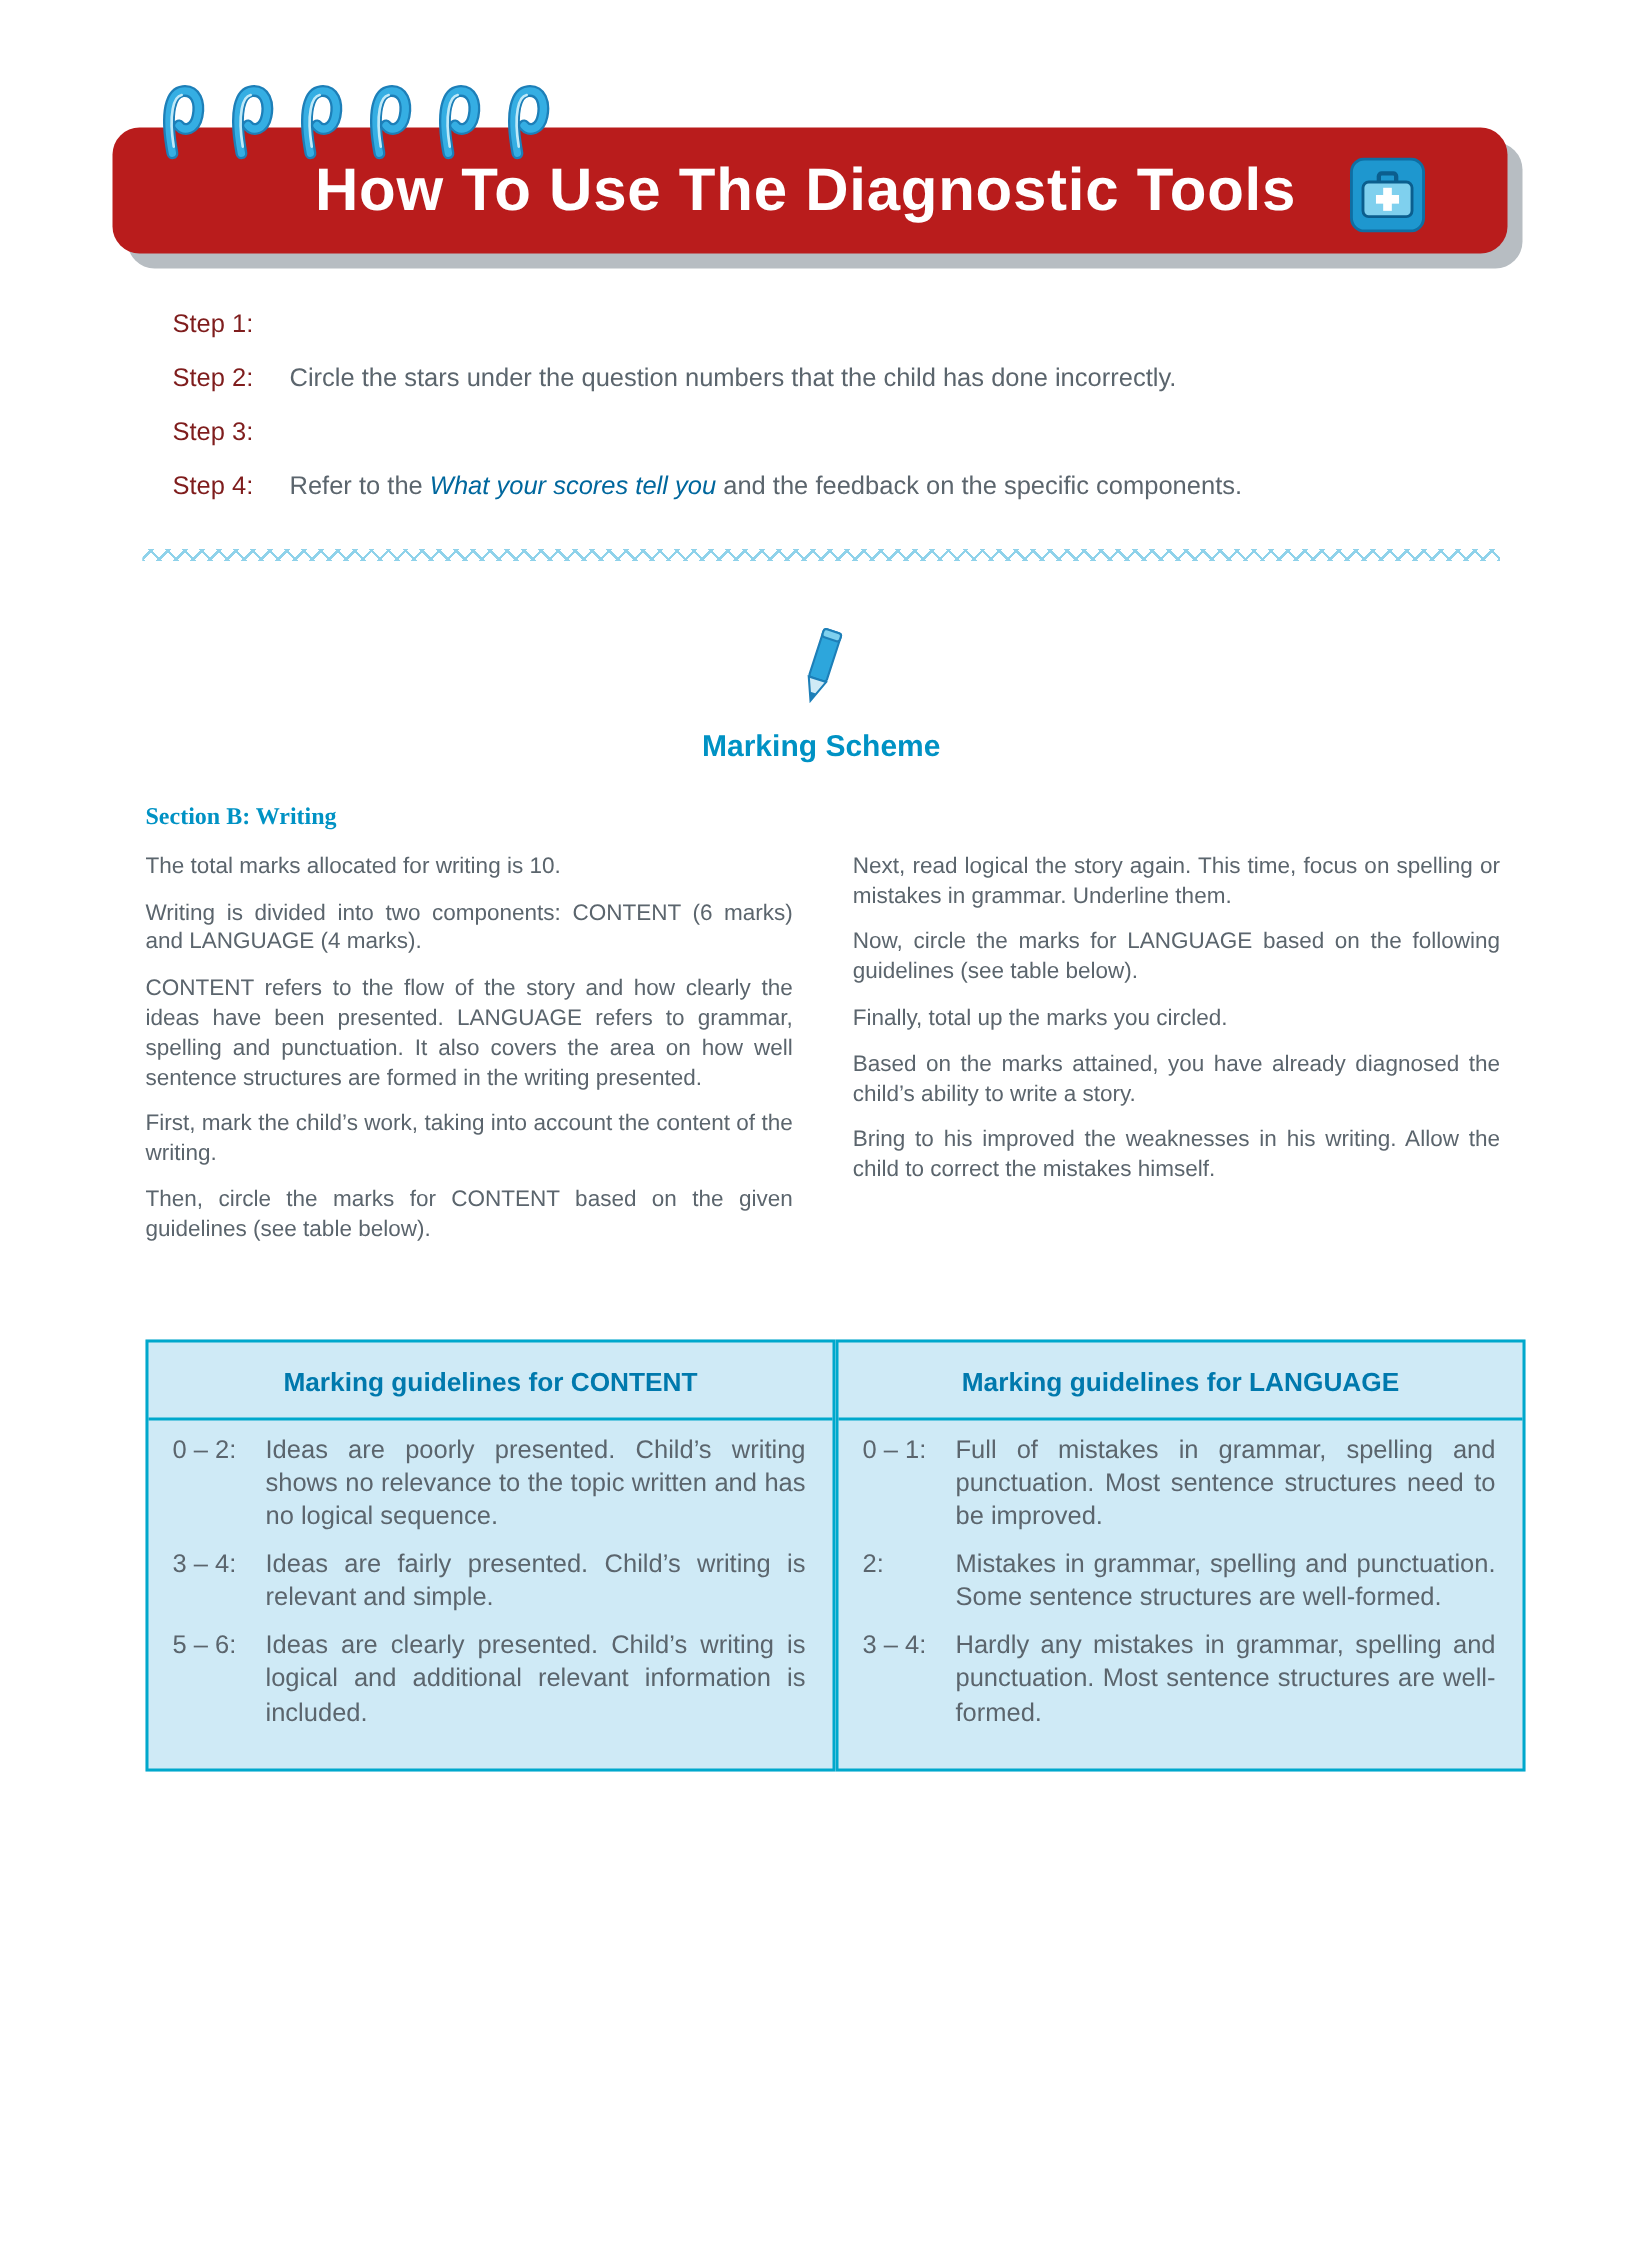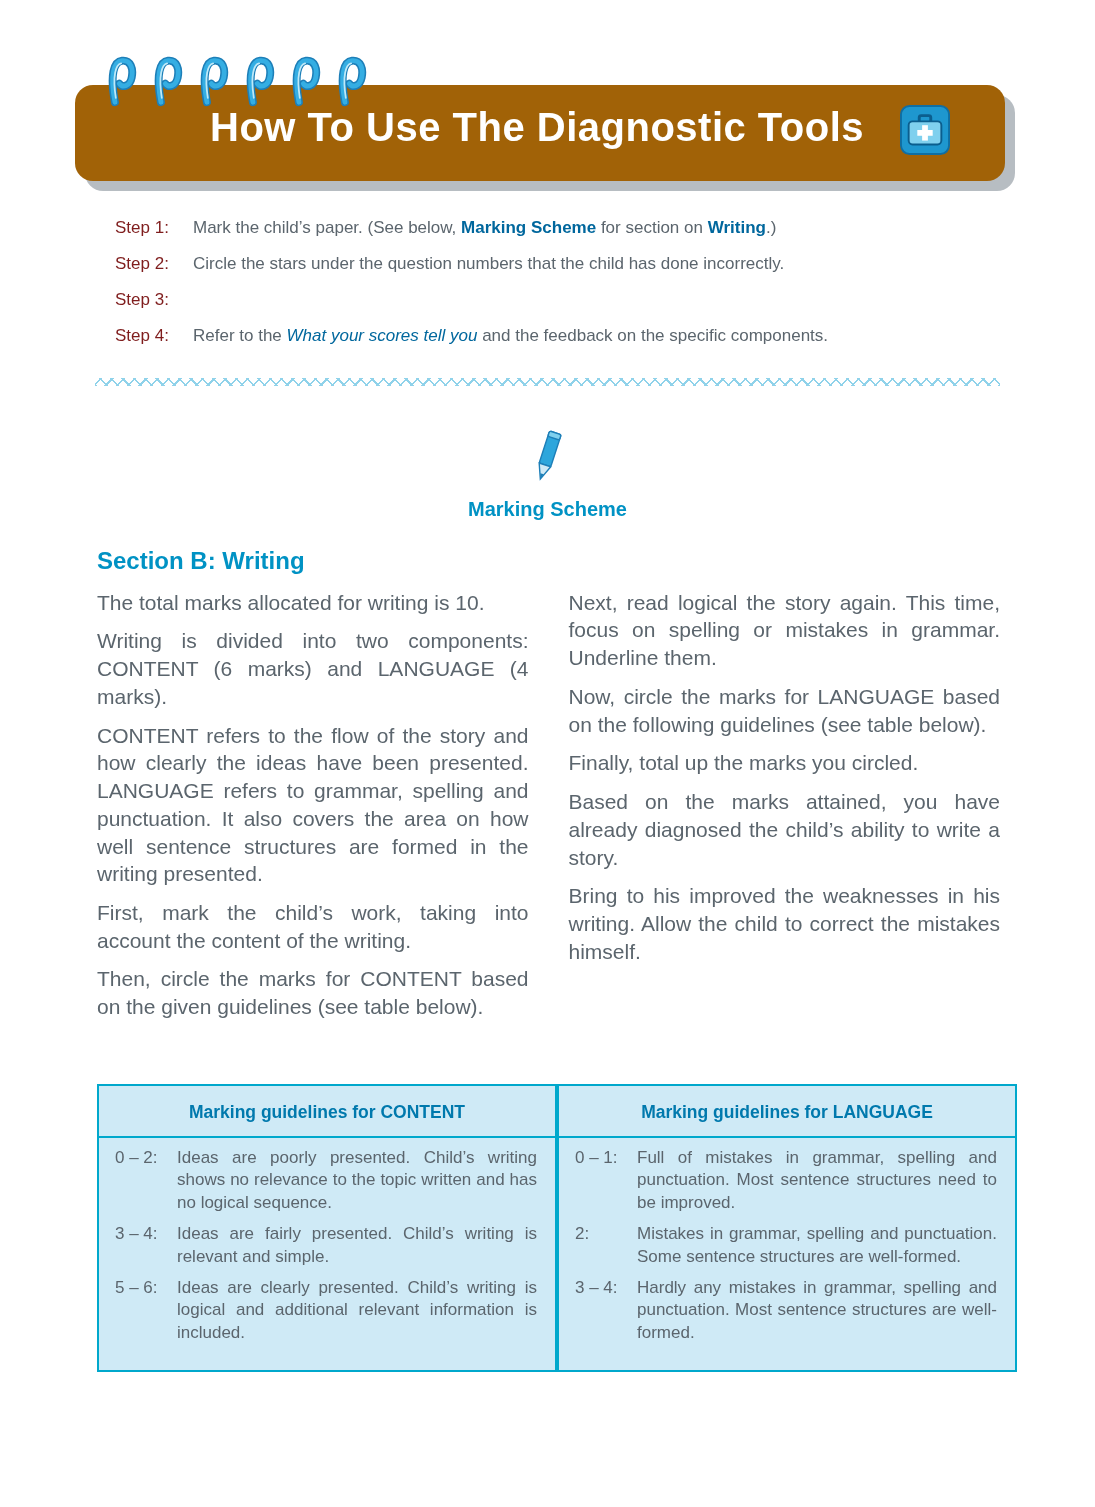--- a/index.html
+++ b/index.html
@@ -11,22 +11,22 @@
     background:#ffffff;
     font-family:"Liberation Sans", sans-serif;
     color:#5b656d;
     overflow:hidden;
   }
 
   
   .banner{
     position:relative;
     margin:85px 90px 0 75px;
-    height:96px;
-    background:#a16207;
+    height:84px;
+    background:#b91c1c;
     border-radius:18px;
     box-shadow:10px 10px 0 #b7bdc2;
   }
   .banner h1{
     margin:0;
     padding:20px 0 0 135px;
     font-size:40px;
     font-weight:bold;
     letter-spacing:0.5px;
     color:#ffffff;
@@ -91,31 +91,32 @@
   }
   .scheme-title{
     margin:8px 0 0 0;
     text-align:center;
     font-size:20px;
     font-weight:bold;
     color:#0092c4;
   }
   .section-title{
     margin:26px 95px 0 97px;
-    font-size:24px;
+    font-size:16px;
     font-weight:bold;
     color:#0092c4;
+    font-family:Liberation Serif, serif;
   }
 
   
   .columns{
     display:flex;
     gap:40px;
     margin:14px 95px 0 97px;
-    font-size:21px;
+    font-size:15px;
     line-height:1.32;
   }
   .col{flex:1 1 0;}
   .col p{
     margin:0 0 11px 0;
     text-align:justify;
   }
 
   
   .boxes{
@@ -199,21 +200,20 @@
       <path d="M20 17 v-4 a2 2 0 0 1 2 -2 h8 a2 2 0 0 1 2 2 v4" fill="none" stroke="#0b5e8e" stroke-width="3"></path>
       <rect x="9" y="17" width="34" height="24" rx="4" fill="#7fd0ee" stroke="#0b5e8e" stroke-width="2"></rect>
       <rect x="23" y="21" width="6" height="16" fill="#ffffff"></rect>
       <rect x="18" y="26" width="16" height="6" fill="#ffffff"></rect>
     </svg>
   </header>
 
   <section class="steps">
     <div class="step">
       <span class="step-label">Step 1:</span>
-      <p class="step-text"><span>Mark the child’s paper. (See below, </span><span class="inline-strong">Marking Scheme</span><span> for section on </span><span class="inline-strong">Writing</span><span>.)</span></p>
     </div>
     <div class="step">
       <span class="step-label">Step 2:</span>
       <p class="step-text">Circle the stars under the question numbers that the child has done incorrectly.</p>
     </div>
     <div class="step">
       <span class="step-label">Step 3:</span>
     </div>
     <div class="step">
       <span class="step-label">Step 4:</span>

